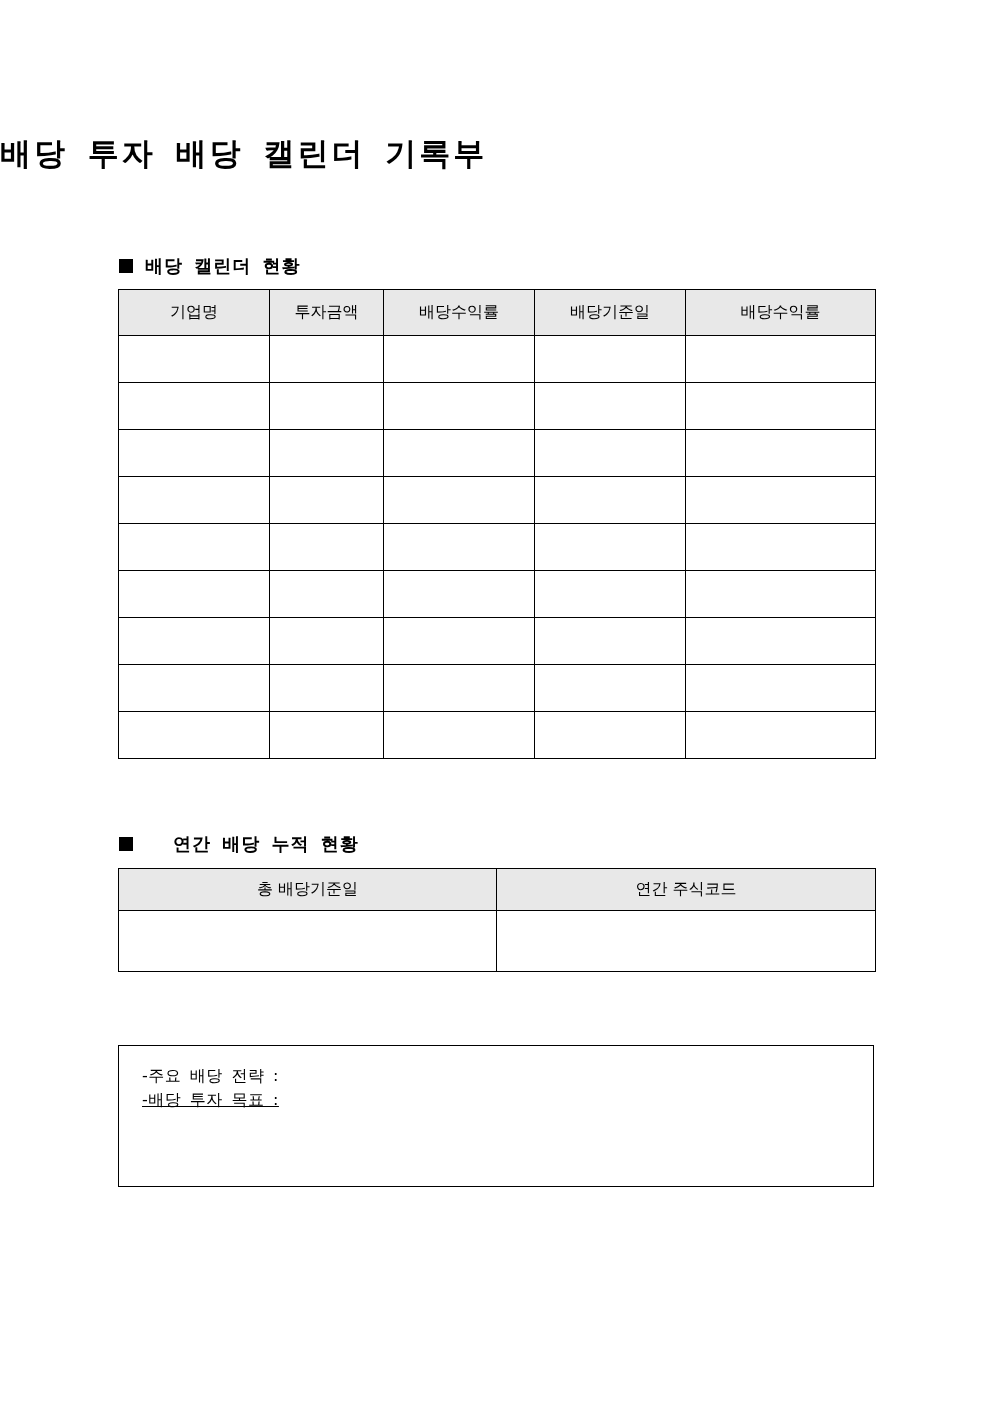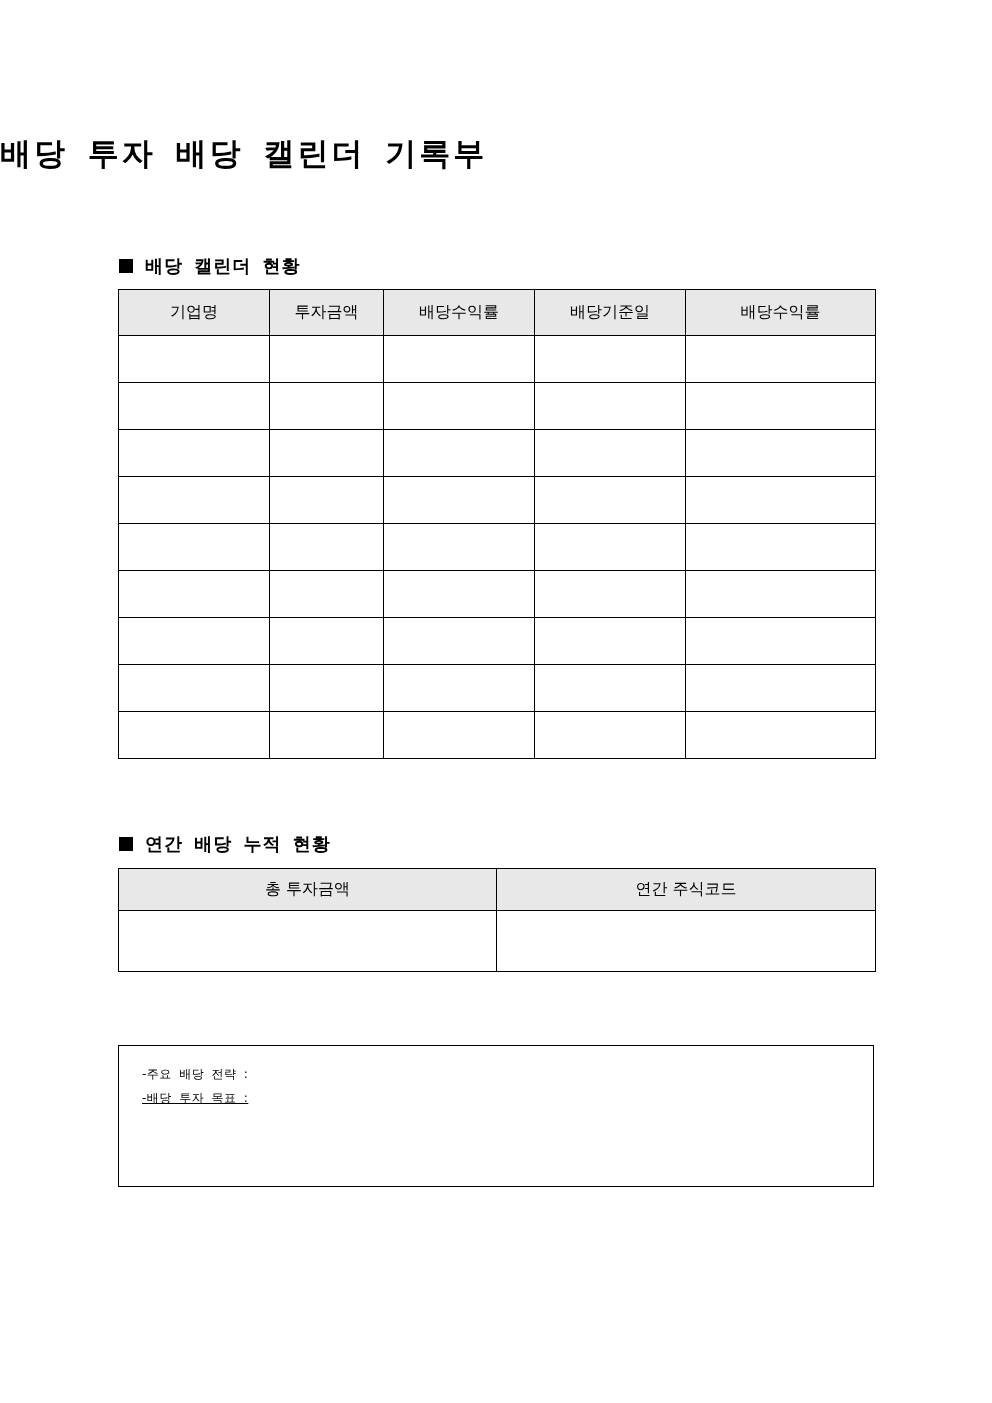--- a/index.html
+++ b/index.html
@@ -33,21 +33,21 @@
     table.grid th { background: #e8e8e8; }
     #calendar-table { top: 289px; width: 757px; }
     #calendar-table th { height: 45px; }
     #calendar-table td { height: 46px; }
     #summary-table { top: 868px; width: 757px; }
     #summary-table th { height: 41px; }
     #summary-table td { height: 60px; }
     .notes-box {
       position: absolute; left: 118px; top: 1045px;
       width: 754px; height: 140px; border: 1.5px solid #000;
-      font-size: 12px; letter-spacing: 0.5px; word-spacing: 3px;
+      font-size: 16px; letter-spacing: 0.5px; word-spacing: 3px;
     }
     .notes-line { position: absolute; left: 23px; }
   </style>
 </head>
 <body>
 
 <div class="title">배당 투자 배당 캘린더 기록부</div>
 
 <div class="section-heading" style="top:254px;">
   <span class="square"></span>
@@ -131,33 +131,33 @@
       <tr>
         <td></td>
         <td></td>
         <td></td>
         <td></td>
         <td></td>
       </tr>
     </tbody>
 </table>
 
-<div class="section-heading" style="top:832px;">
+<div class="section-heading" style="top:832px;gap:28px;">
   <span class="square"></span>
   <span>연간 배당 누적 현황</span>
 </div>
 
 <table class="grid" id="summary-table">
   <colgroup>
       <col style="width:378px">
       <col style="width:379px">
     </colgroup>
   <thead>
     <tr>
-      <th>총 투자금액</th>
+      <th>총 배당기준일</th>
       <th>연간 주식코드</th>
     </tr>
   </thead>
   <tbody>
     <tr>
       <td></td>
       <td></td>
     </tr>
   </tbody>
 </table>

